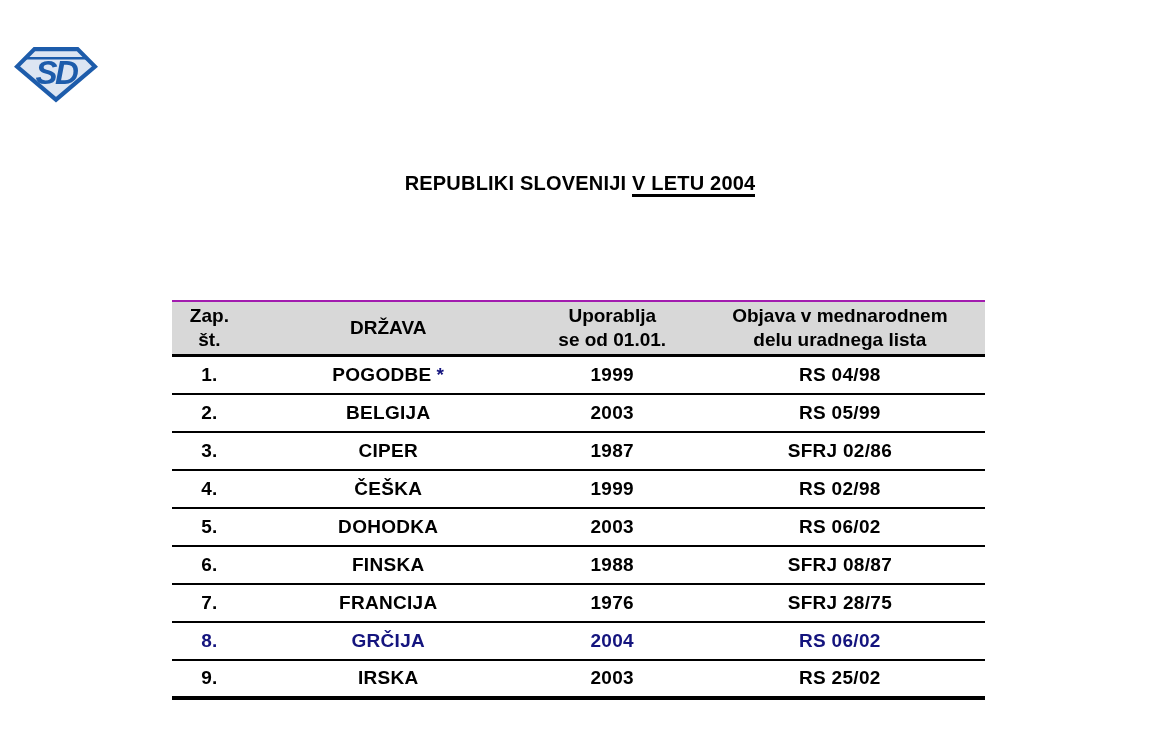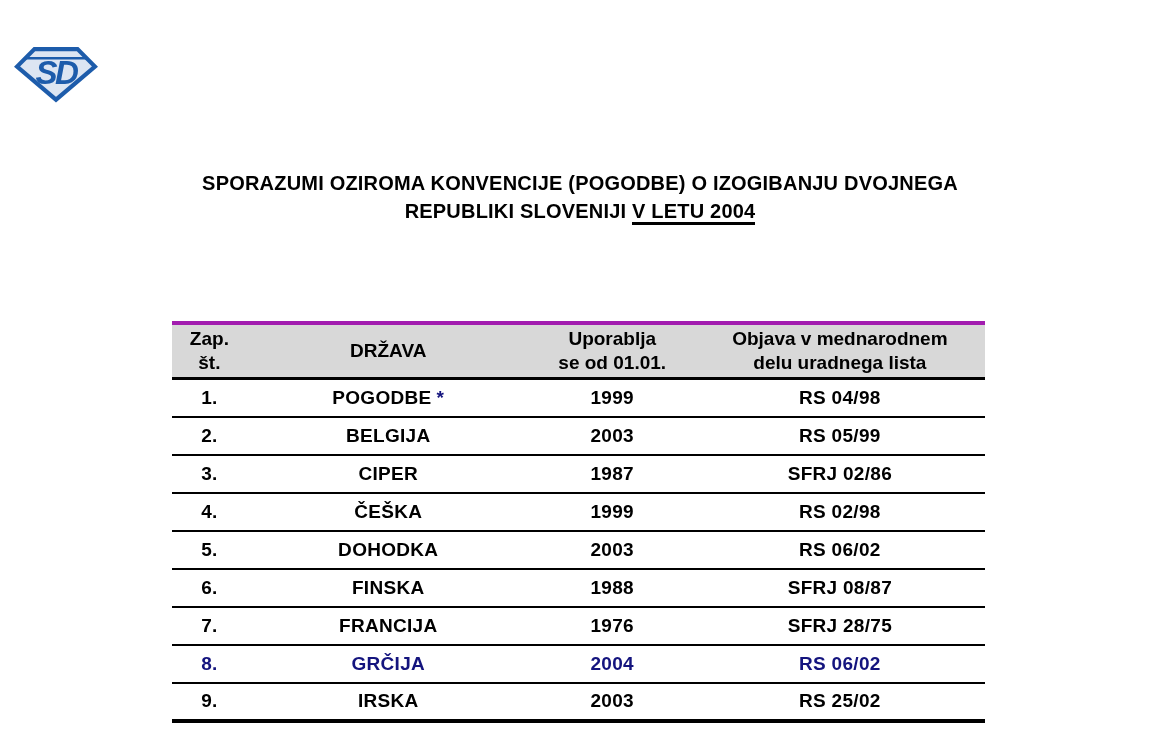--- a/index.html
+++ b/index.html
@@ -39,23 +39,22 @@
   .title .underline{
     border-bottom:3px solid #000;
     padding-bottom:0px;
   }
   table.doc-table{
     position:absolute;
     left:172px;
     top:300px;
     width:813px;
     border-collapse:collapse;
-    border-top:4px solid #a21caf;
+    border-top:2px solid #a21caf;
     table-layout:fixed;
-    margin-top:21px;
   }
   col.c1{width:9.2%;}
   col.c2{width:34.8%;}
   col.c3{width:20.3%;}
   col.c4{width:35.7%;}
   thead tr{
     background:var(--header-bg);
     border-bottom:3px solid #000;
   }
   thead th{
@@ -96,21 +95,20 @@
 
 <div class="logo">
   <svg viewBox="0 0 100 70" width="84" height="58">
     <path d="M 24 5 L 76 5 L 97 26 L 50 66 L 3 26 Z" fill="#dce5f2" stroke="#1d5cab" stroke-width="5" stroke-linejoin="miter"></path>
     <path d="M 13 16 L 87 16" stroke="#1d5cab" stroke-width="3" fill="none"></path>
     <text x="50" y="47" text-anchor="middle" font-family="Liberation Sans, sans-serif" font-size="40" font-weight="bold" font-style="italic" fill="#1d5cab" letter-spacing="-3">SD</text>
   </svg>
 </div>
 
 <div class="title">
-  <div>SPORAZUMI OZIROMA KONVENCIJE (POGODBE) O IZOGIBANJU DVOJNEGA</div>
   <div><span>REPUBLIKI SLOVENIJI </span><span class="underline">V LETU 2004</span></div>
 </div>
 
 <table class="doc-table">
   <colgroup>
     <col class="c1">
       <col class="c2">
       <col class="c3">
       <col class="c4">
   </colgroup>

